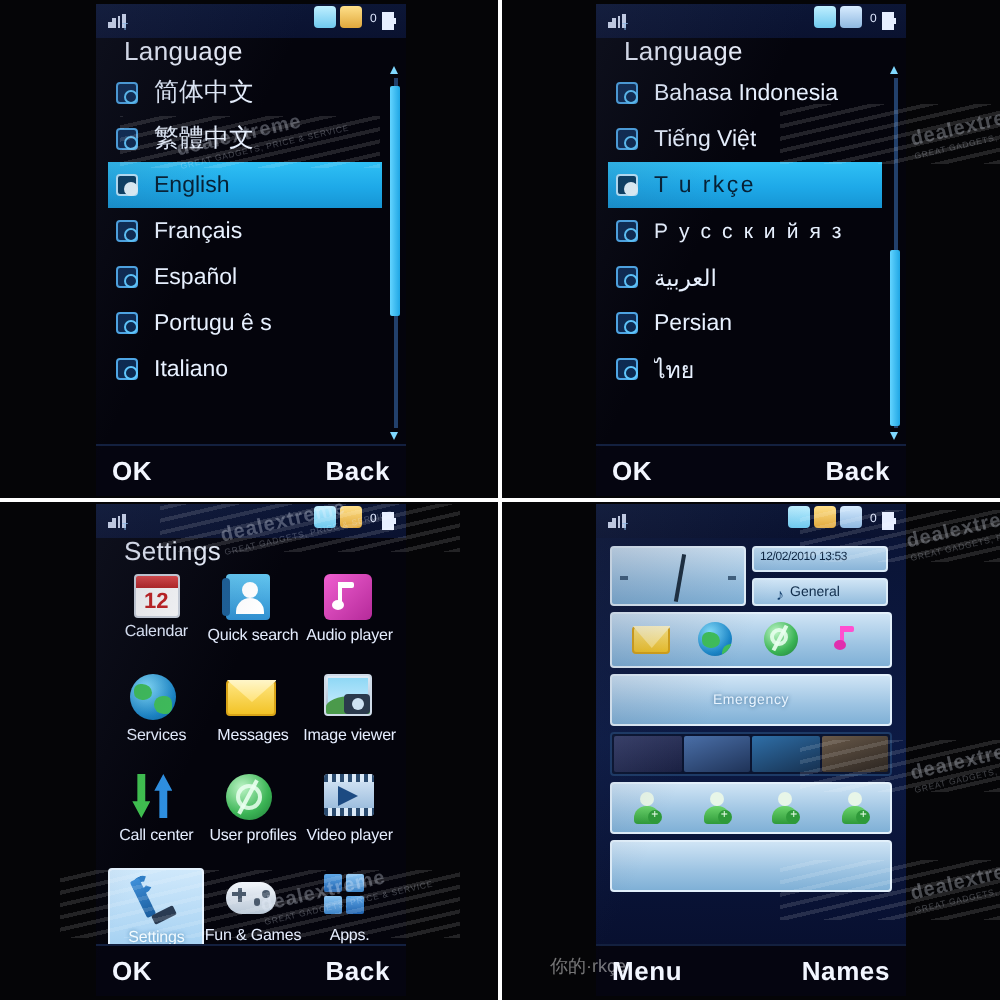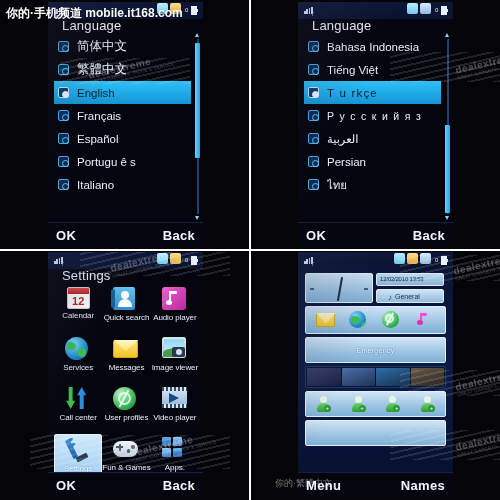--- a/index.html
+++ b/index.html
@@ -736,21 +736,20 @@
     <div class="wm-streak" style="left:150px;top:120px;width:100px;height:26px;"></div>
     <div class="wm-dx" style="left:205px;top:122px;">
       <span>dealextreme</span>
       <small>GREAT GADGETS, PRICE &amp; SERVICE</small>
     </div>
     <div class="wm-streak" style="left:140px;top:180px;width:110px;height:30px;"></div>
     <div class="wm-dx" style="left:205px;top:182px;">
       <span>dealextreme</span>
       <small>GREAT GADGETS, PRICE &amp; SERVICE</small>
     </div>
-    <div class="wm-bot" style="left:25px;bottom:10px;">你的·繁體中文</div>
+    <div class="wm-bot" style="left:25px;bottom:10px;">你的·rkçe</div>
   </div>
 
   <div class="vdiv"></div>
   <div class="hdiv"></div>
 
-  <div class="wm wm-top">你的·手机频道 mobile.it168.com</div>
 
 </div>
 
 </body></html>

